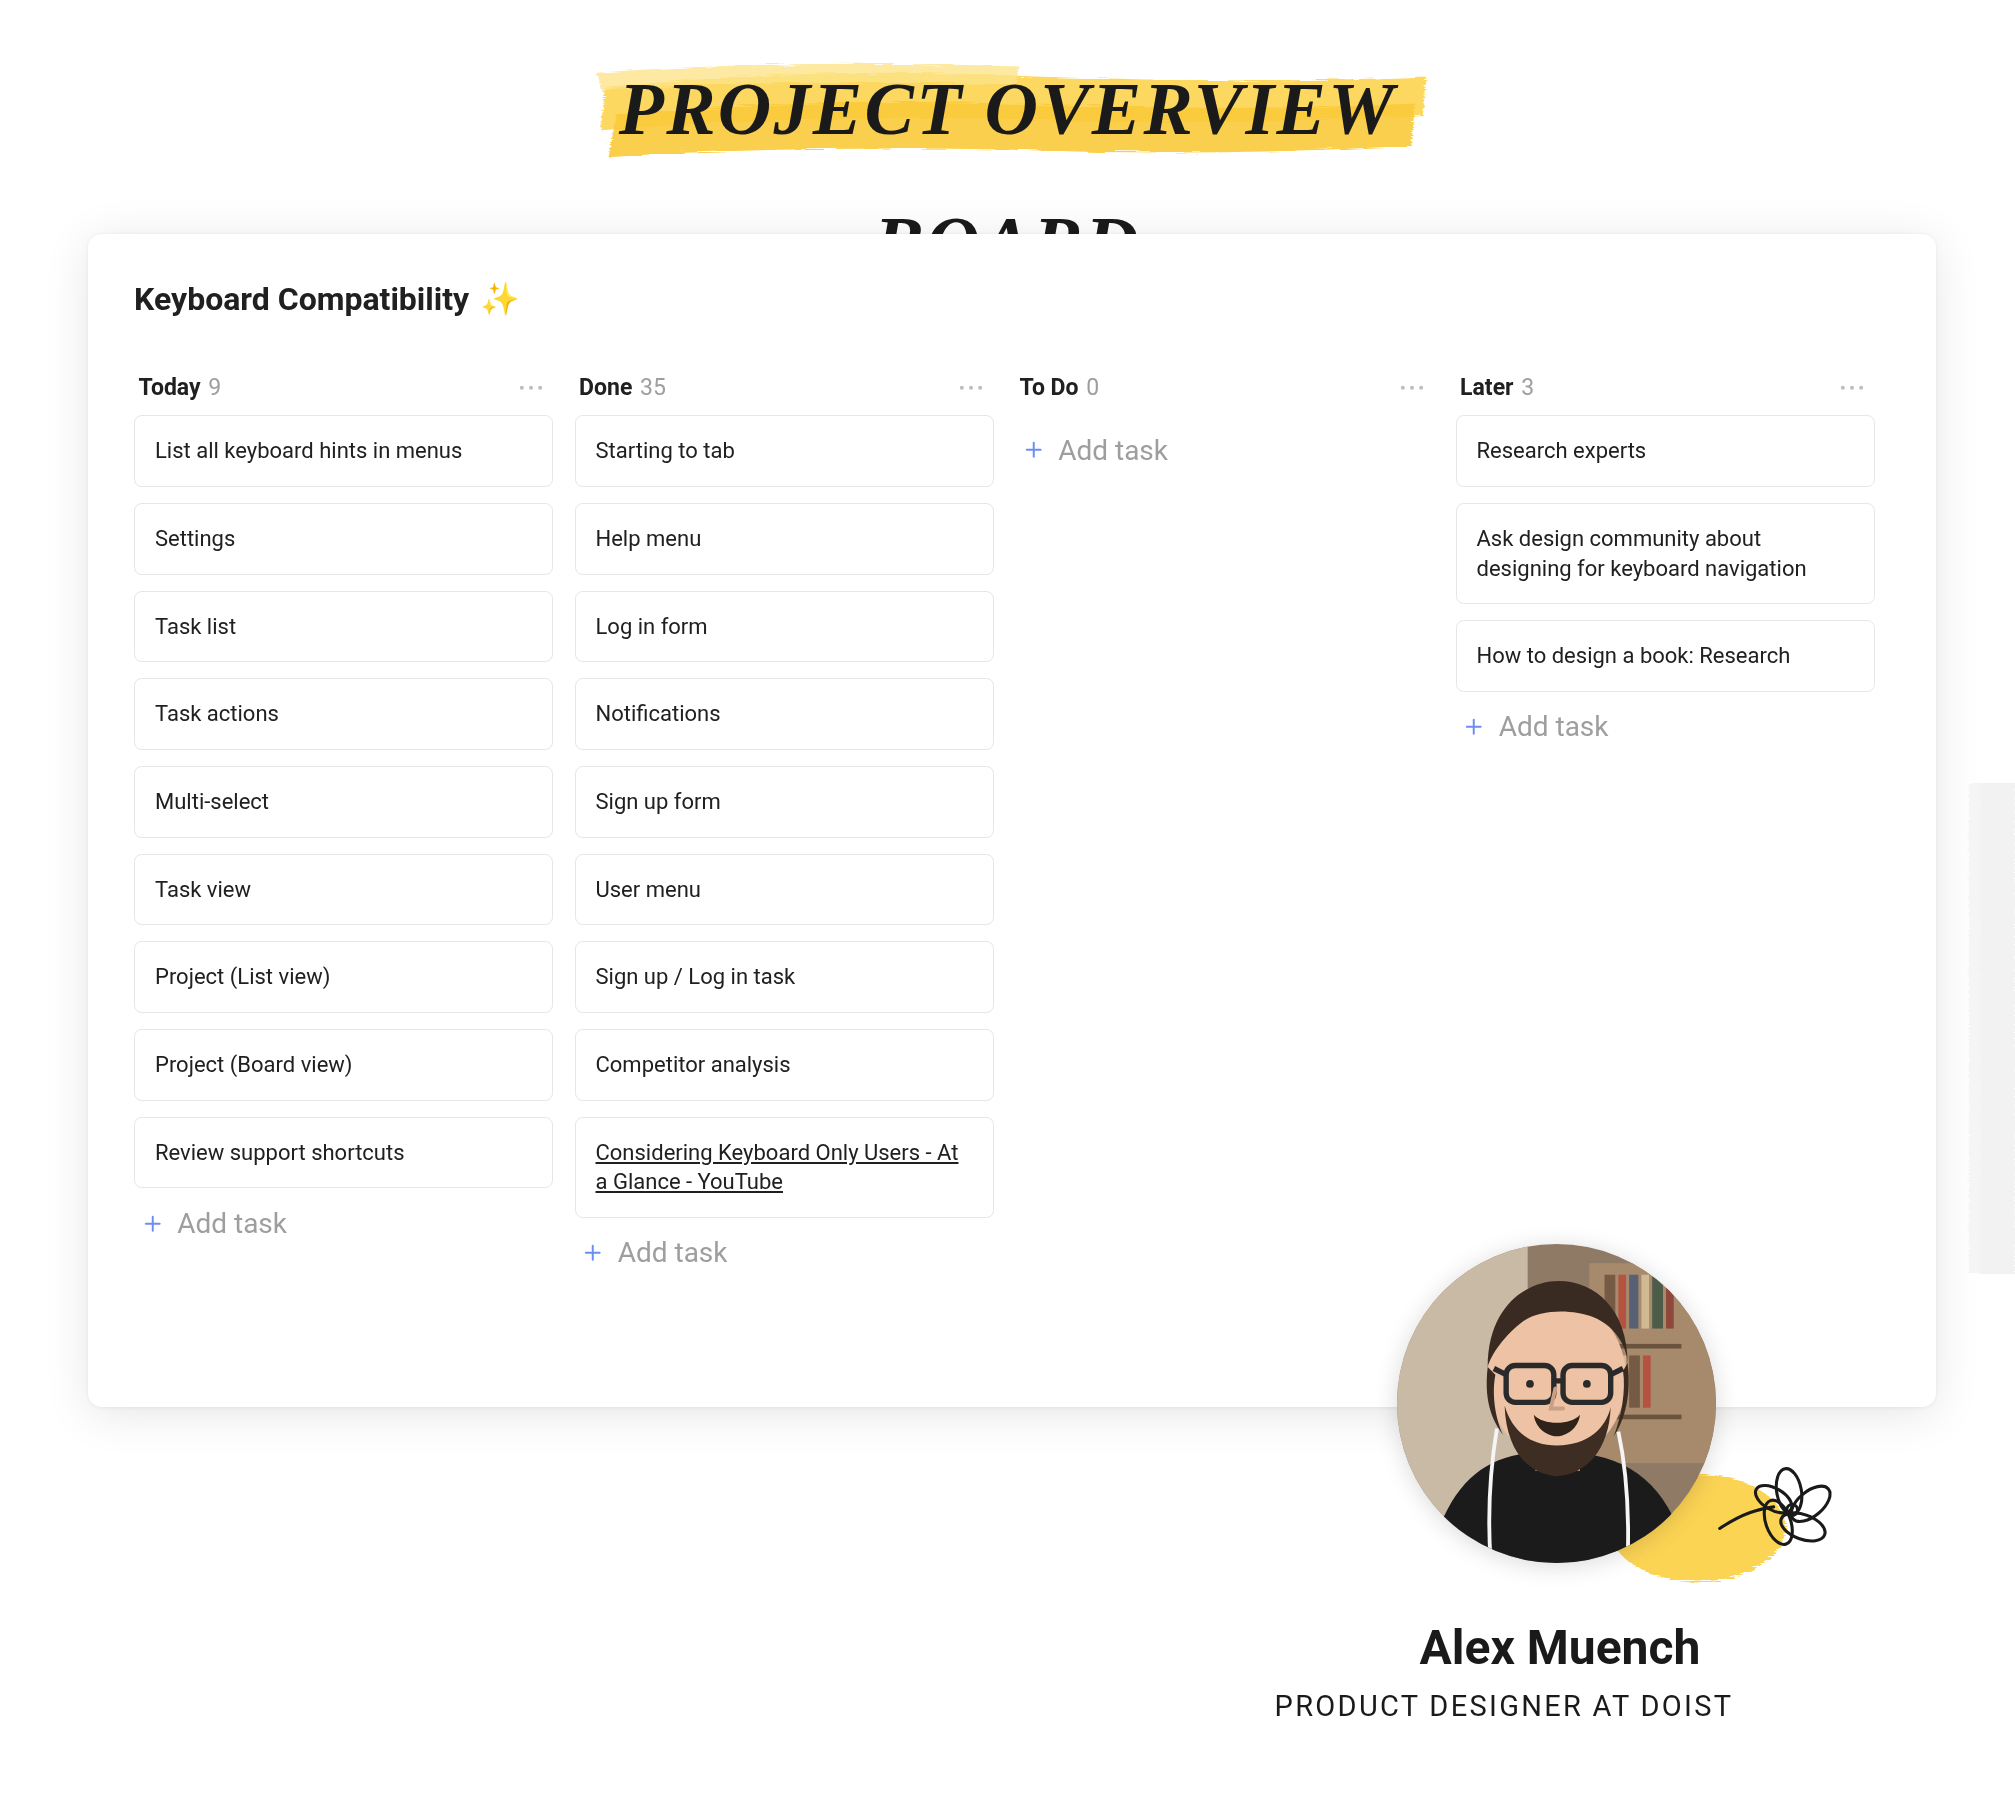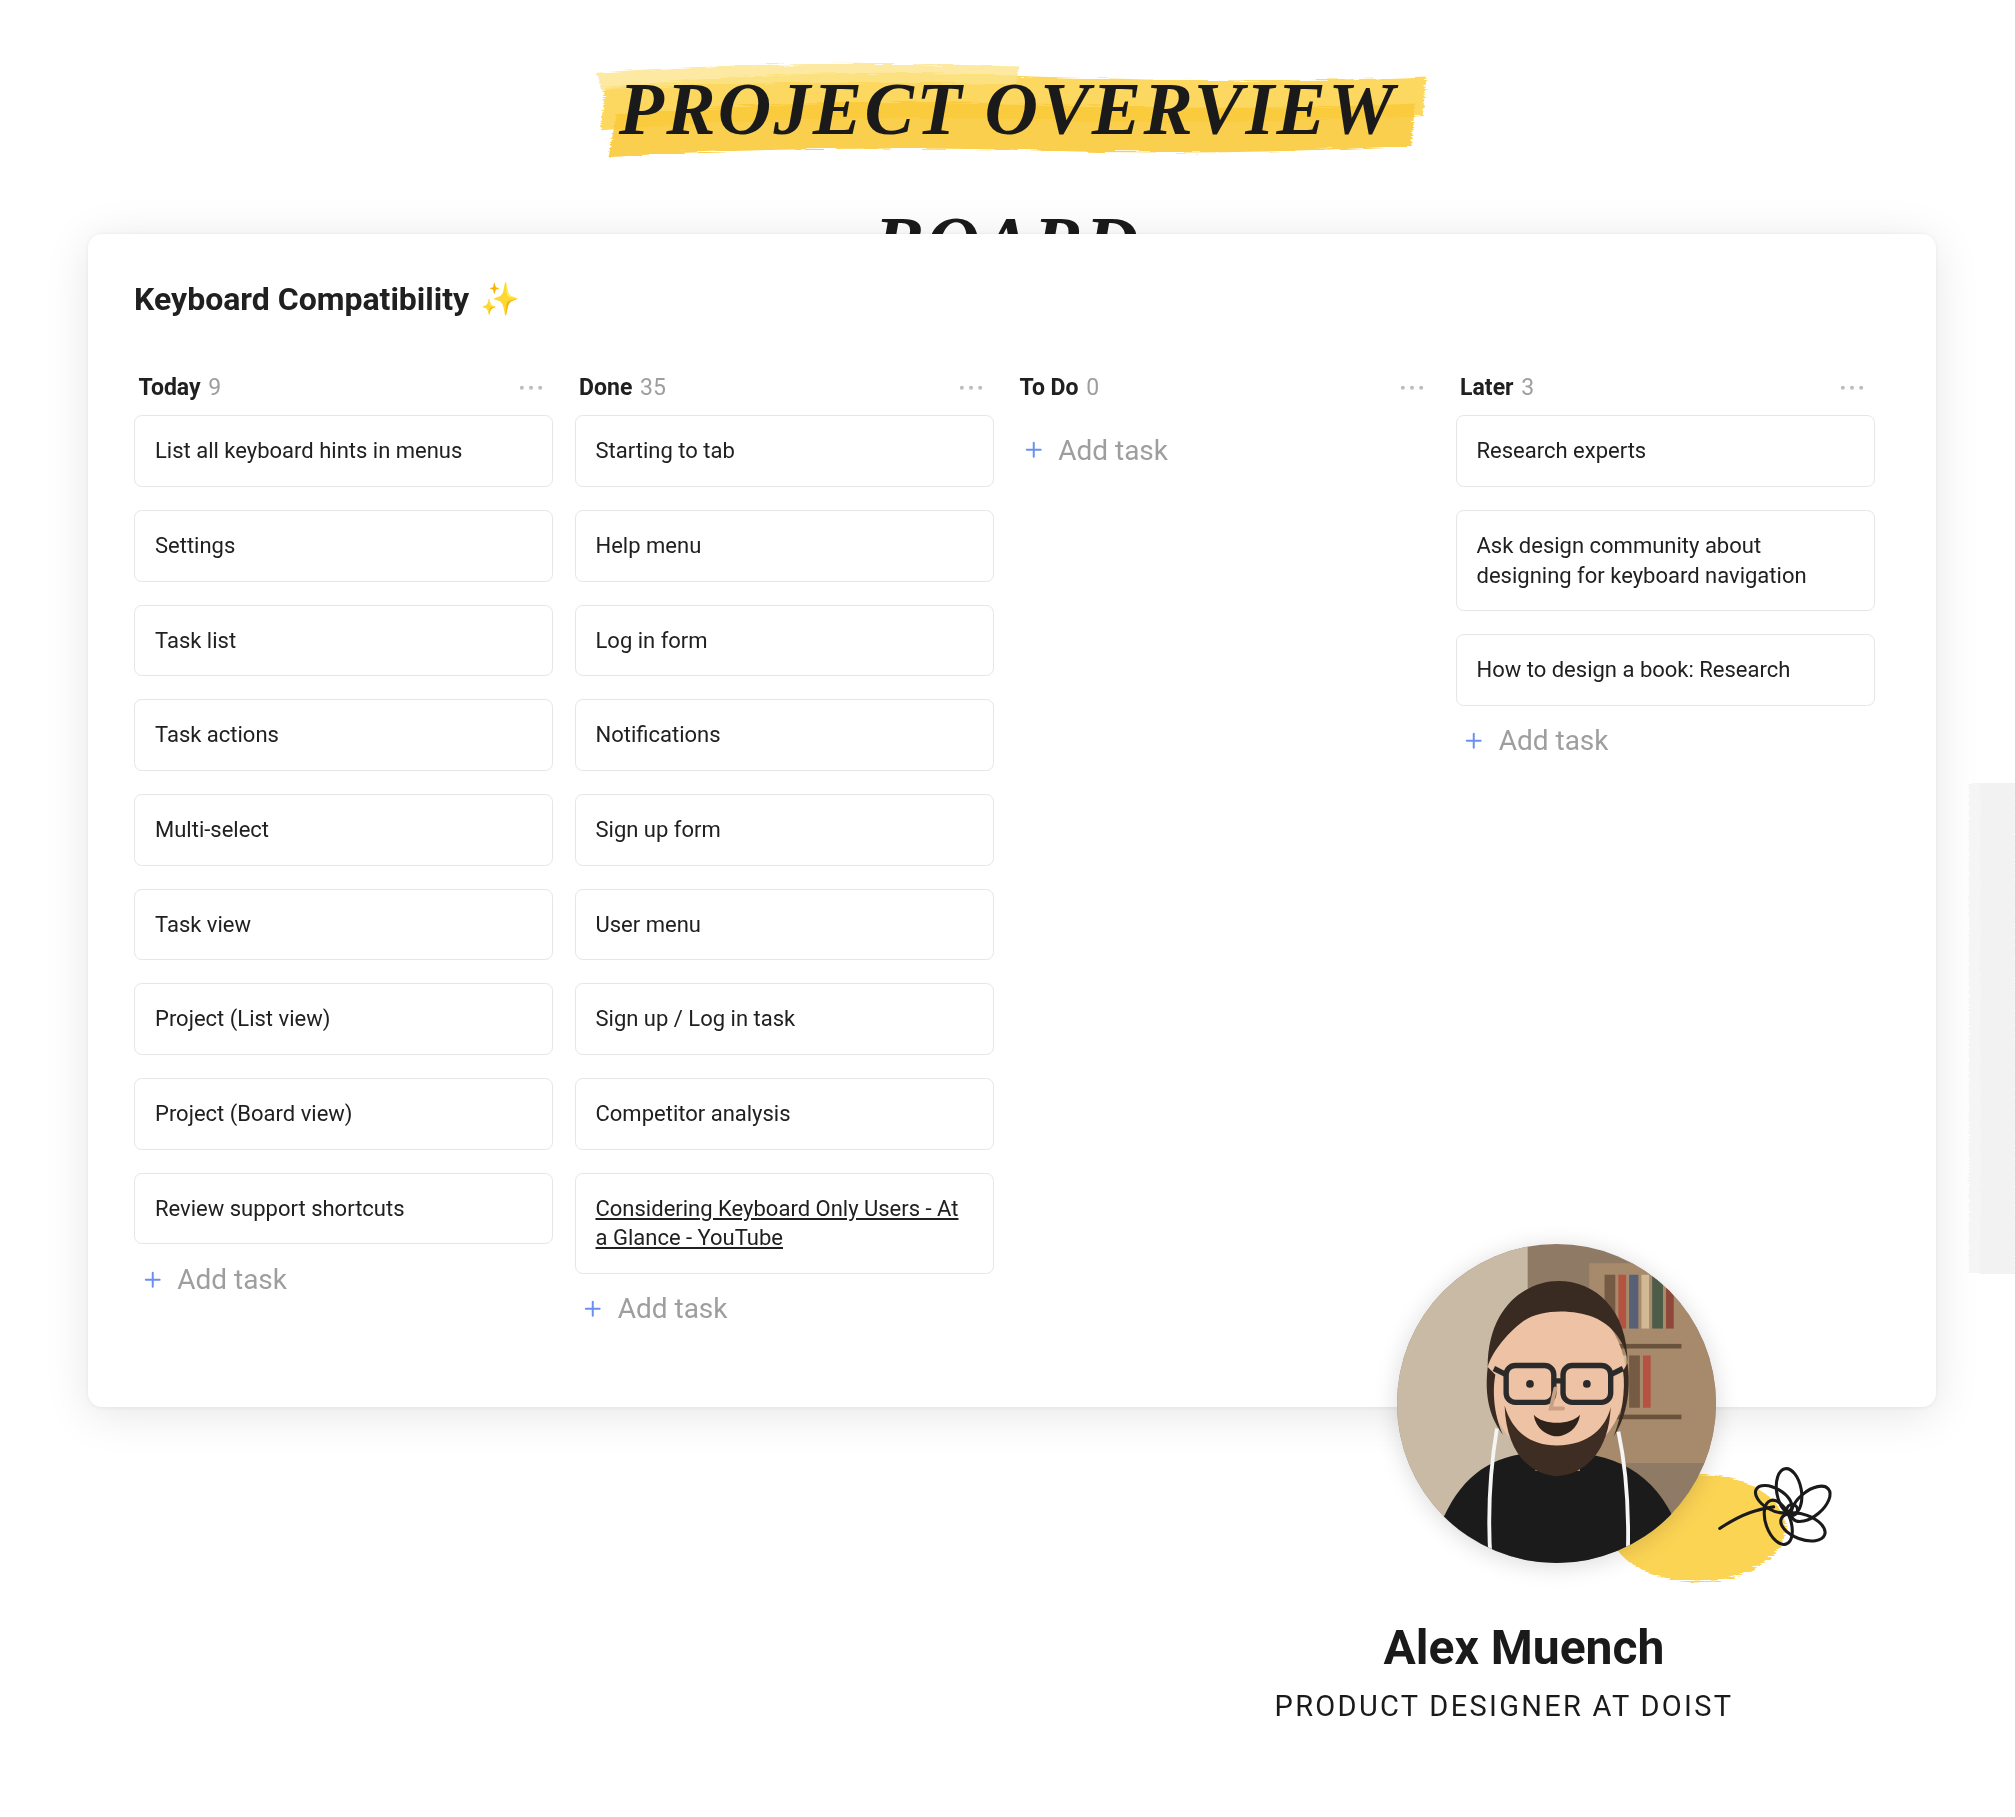--- a/index.html
+++ b/index.html
@@ -101,21 +101,21 @@
     font-size: 20px;
     letter-spacing: 2.3px;
     cursor: pointer;
     padding: 3.1px 4.6px;
   }
   .more-dots svg { display: block; }
 
   .tasks {
     display: flex;
     flex-direction: column;
-    gap: 23px;
+    gap: 16px;
   }
   .task {
     border: 0.8px solid #e6e6e6;
     border-radius: 7.7px;
     padding: 20px 20px;
     font-size: 22px;
     color: #202020;
     line-height: 1.35;
     cursor: pointer;
     background: #fff;
@@ -186,21 +186,21 @@
     top: 192px;
     left: 353px;
     width: 131px;
     height: 131px;
     pointer-events: none;
   }
 
   .person-name {
     position: absolute;
     top: 1619px;
-    left: 1140px;
+    left: 1176px;
     width: 768px;
     text-align: center;
     font-size: 48px;
     font-weight: 700;
     color: #1a1a1a;
   }
   .person-role {
     position: absolute;
     top: 1689px;
     left: 1120px;

